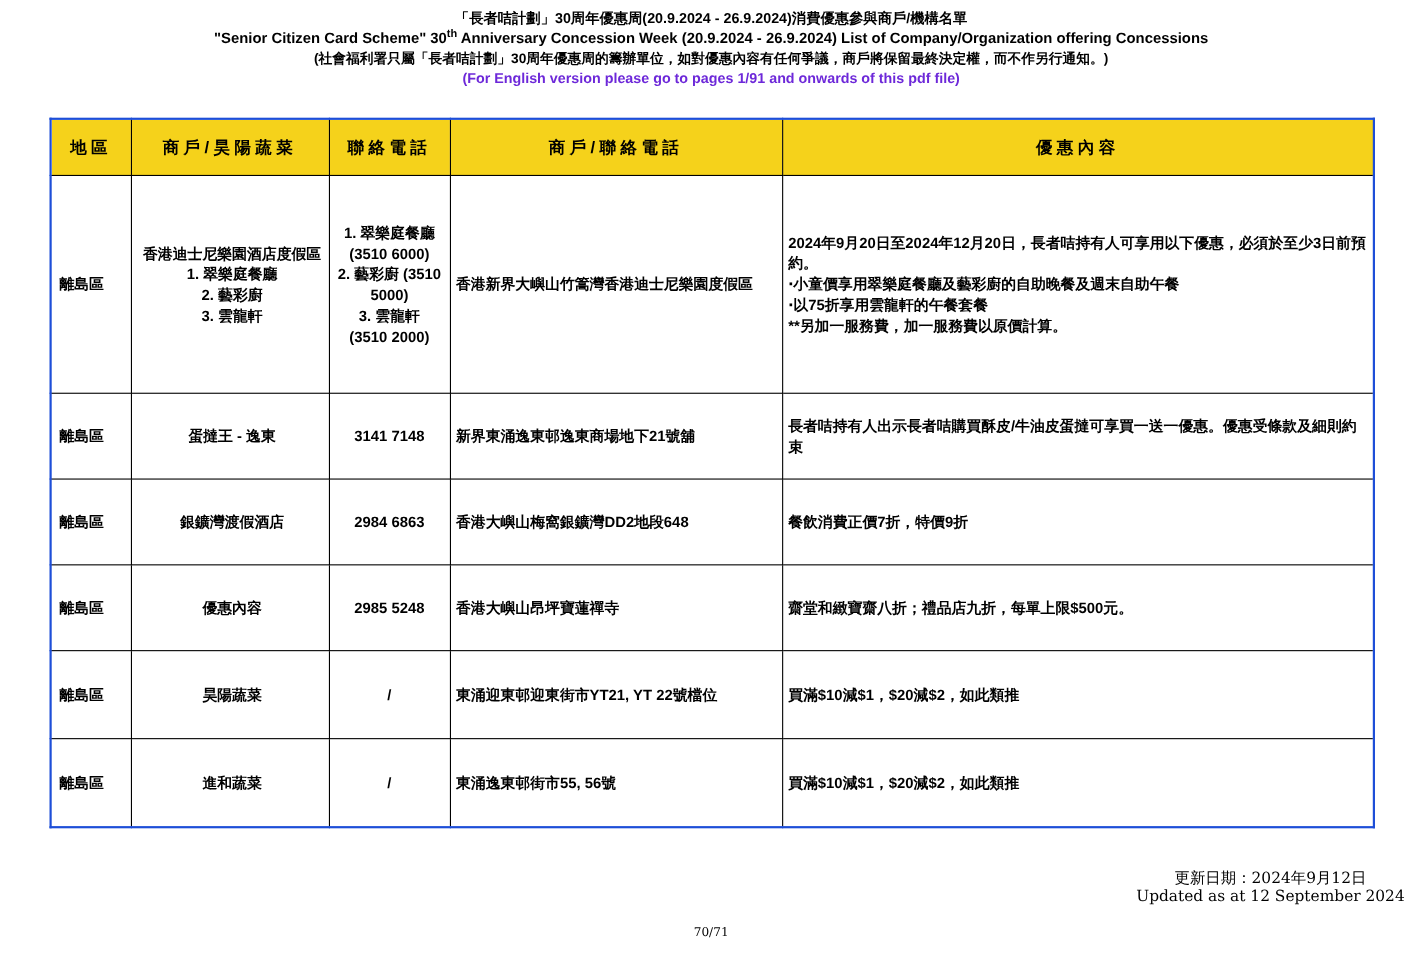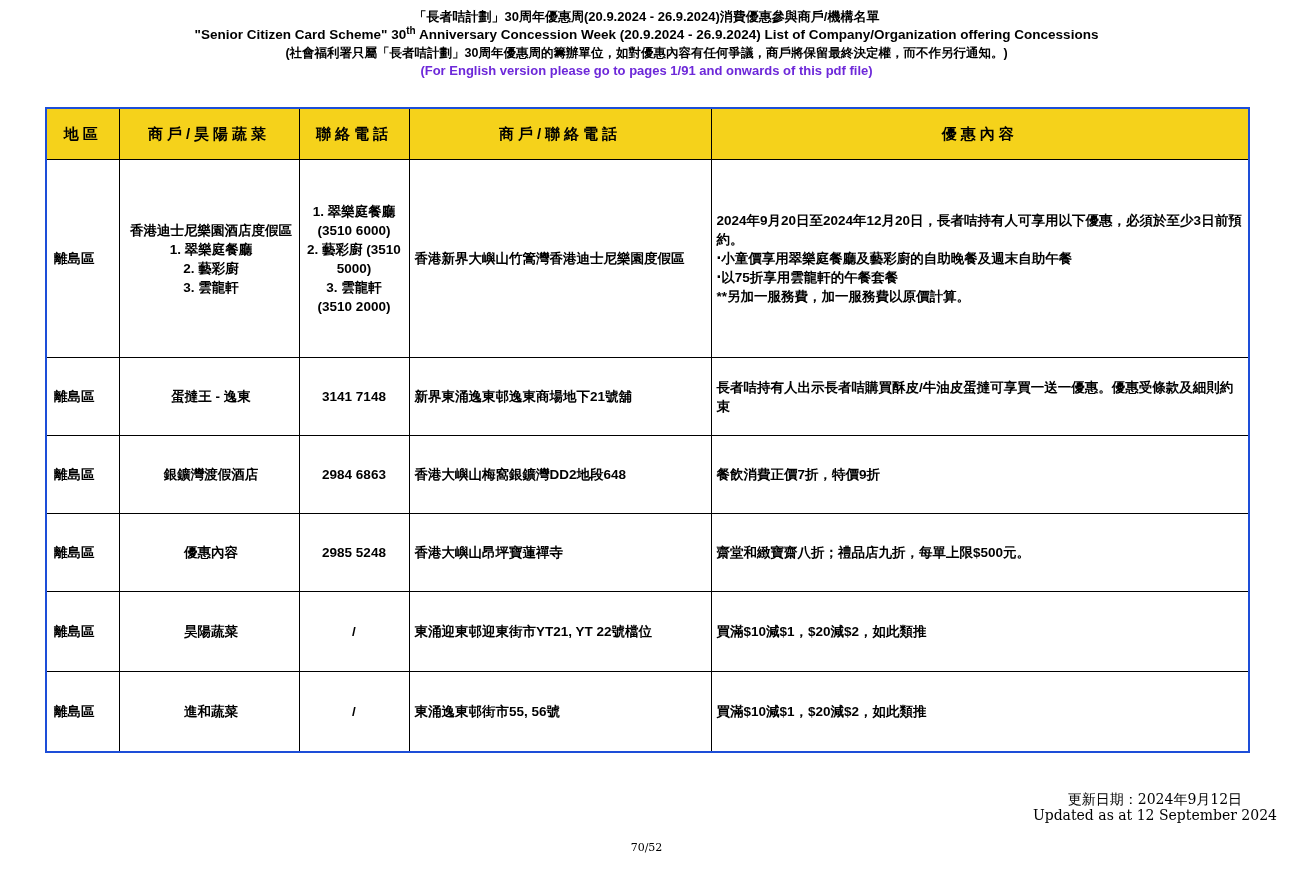--- a/index.html
+++ b/index.html
@@ -148,20 +148,20 @@
     <tr class="r6">
       <td class="c-district">離島區</td>
       <td class="c-name">進和蔬菜</td>
       <td class="c-phone">/</td>
       <td class="c-address">東涌逸東邨街市55, 56號</td>
       <td class="c-concession">買滿$10減$1，$20減$2，如此類推</td>
     </tr>
   </tbody>
     </table>
 
-  <div class="page-number">70/52</div>
+  <div class="page-number">70/71</div>
 
   <div class="update-block">
     <div>更新日期：2024年9月12日</div>
     <div>Updated as at 12 September 2024</div>
   </div>
 
 </div>
 
 </body></html>

